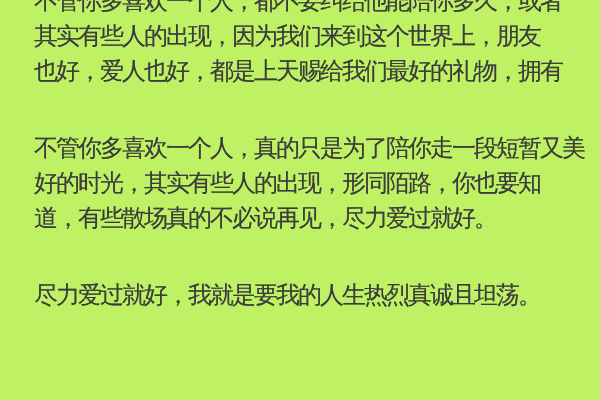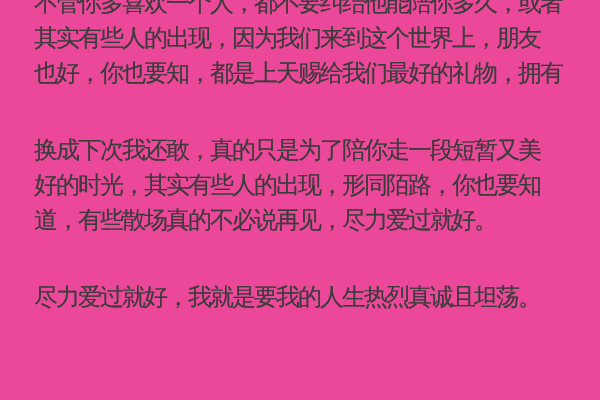--- a/index.html
+++ b/index.html
@@ -8,22 +8,22 @@
     width: 600px;
     height: 400px;
     overflow: hidden;
     background: #ffffff;
   }
   .page {
     position: relative;
     width: 600px;
     height: 400px;
     overflow: hidden;
-    background: #ec4899;
-    font-family: Liberation Sans, sans-serif;
+    background: #bef264;
+    font-family: Liberation Mono, monospace;
   }
   .text-block {
     position: absolute;
     left: 34px;
     top: -15px;
     width: 540px;
   }
   .paragraph {
     margin: 0 0 42px 0;
   }
@@ -38,24 +38,24 @@
   }
 </style>
 </head>
 <body>
 
 <main class="page">
   <div class="text-block" id="text-block">
       <div class="paragraph">
         <div class="text-line">不管你多喜欢一个人，都不要纠结他能陪你多久，或者</div>
         <div class="text-line">其实有些人的出现，因为我们来到这个世界上，朋友</div>
-        <div class="text-line">也好，你也要知，都是上天赐给我们最好的礼物，拥有</div>
+        <div class="text-line">也好，爱人也好，都是上天赐给我们最好的礼物，拥有</div>
       </div>
       <div class="paragraph">
-        <div class="text-line">换成下次我还敢，真的只是为了陪你走一段短暂又美</div>
+        <div class="text-line">不管你多喜欢一个人，真的只是为了陪你走一段短暂又美</div>
         <div class="text-line">好的时光，其实有些人的出现，形同陌路，你也要知</div>
         <div class="text-line">道，有些散场真的不必说再见，尽力爱过就好。</div>
       </div>
       <div class="paragraph">
         <div class="text-line">尽力爱过就好，我就是要我的人生热烈真诚且坦荡。</div>
       </div>
     </div>
 </main>
 
 </body></html>

